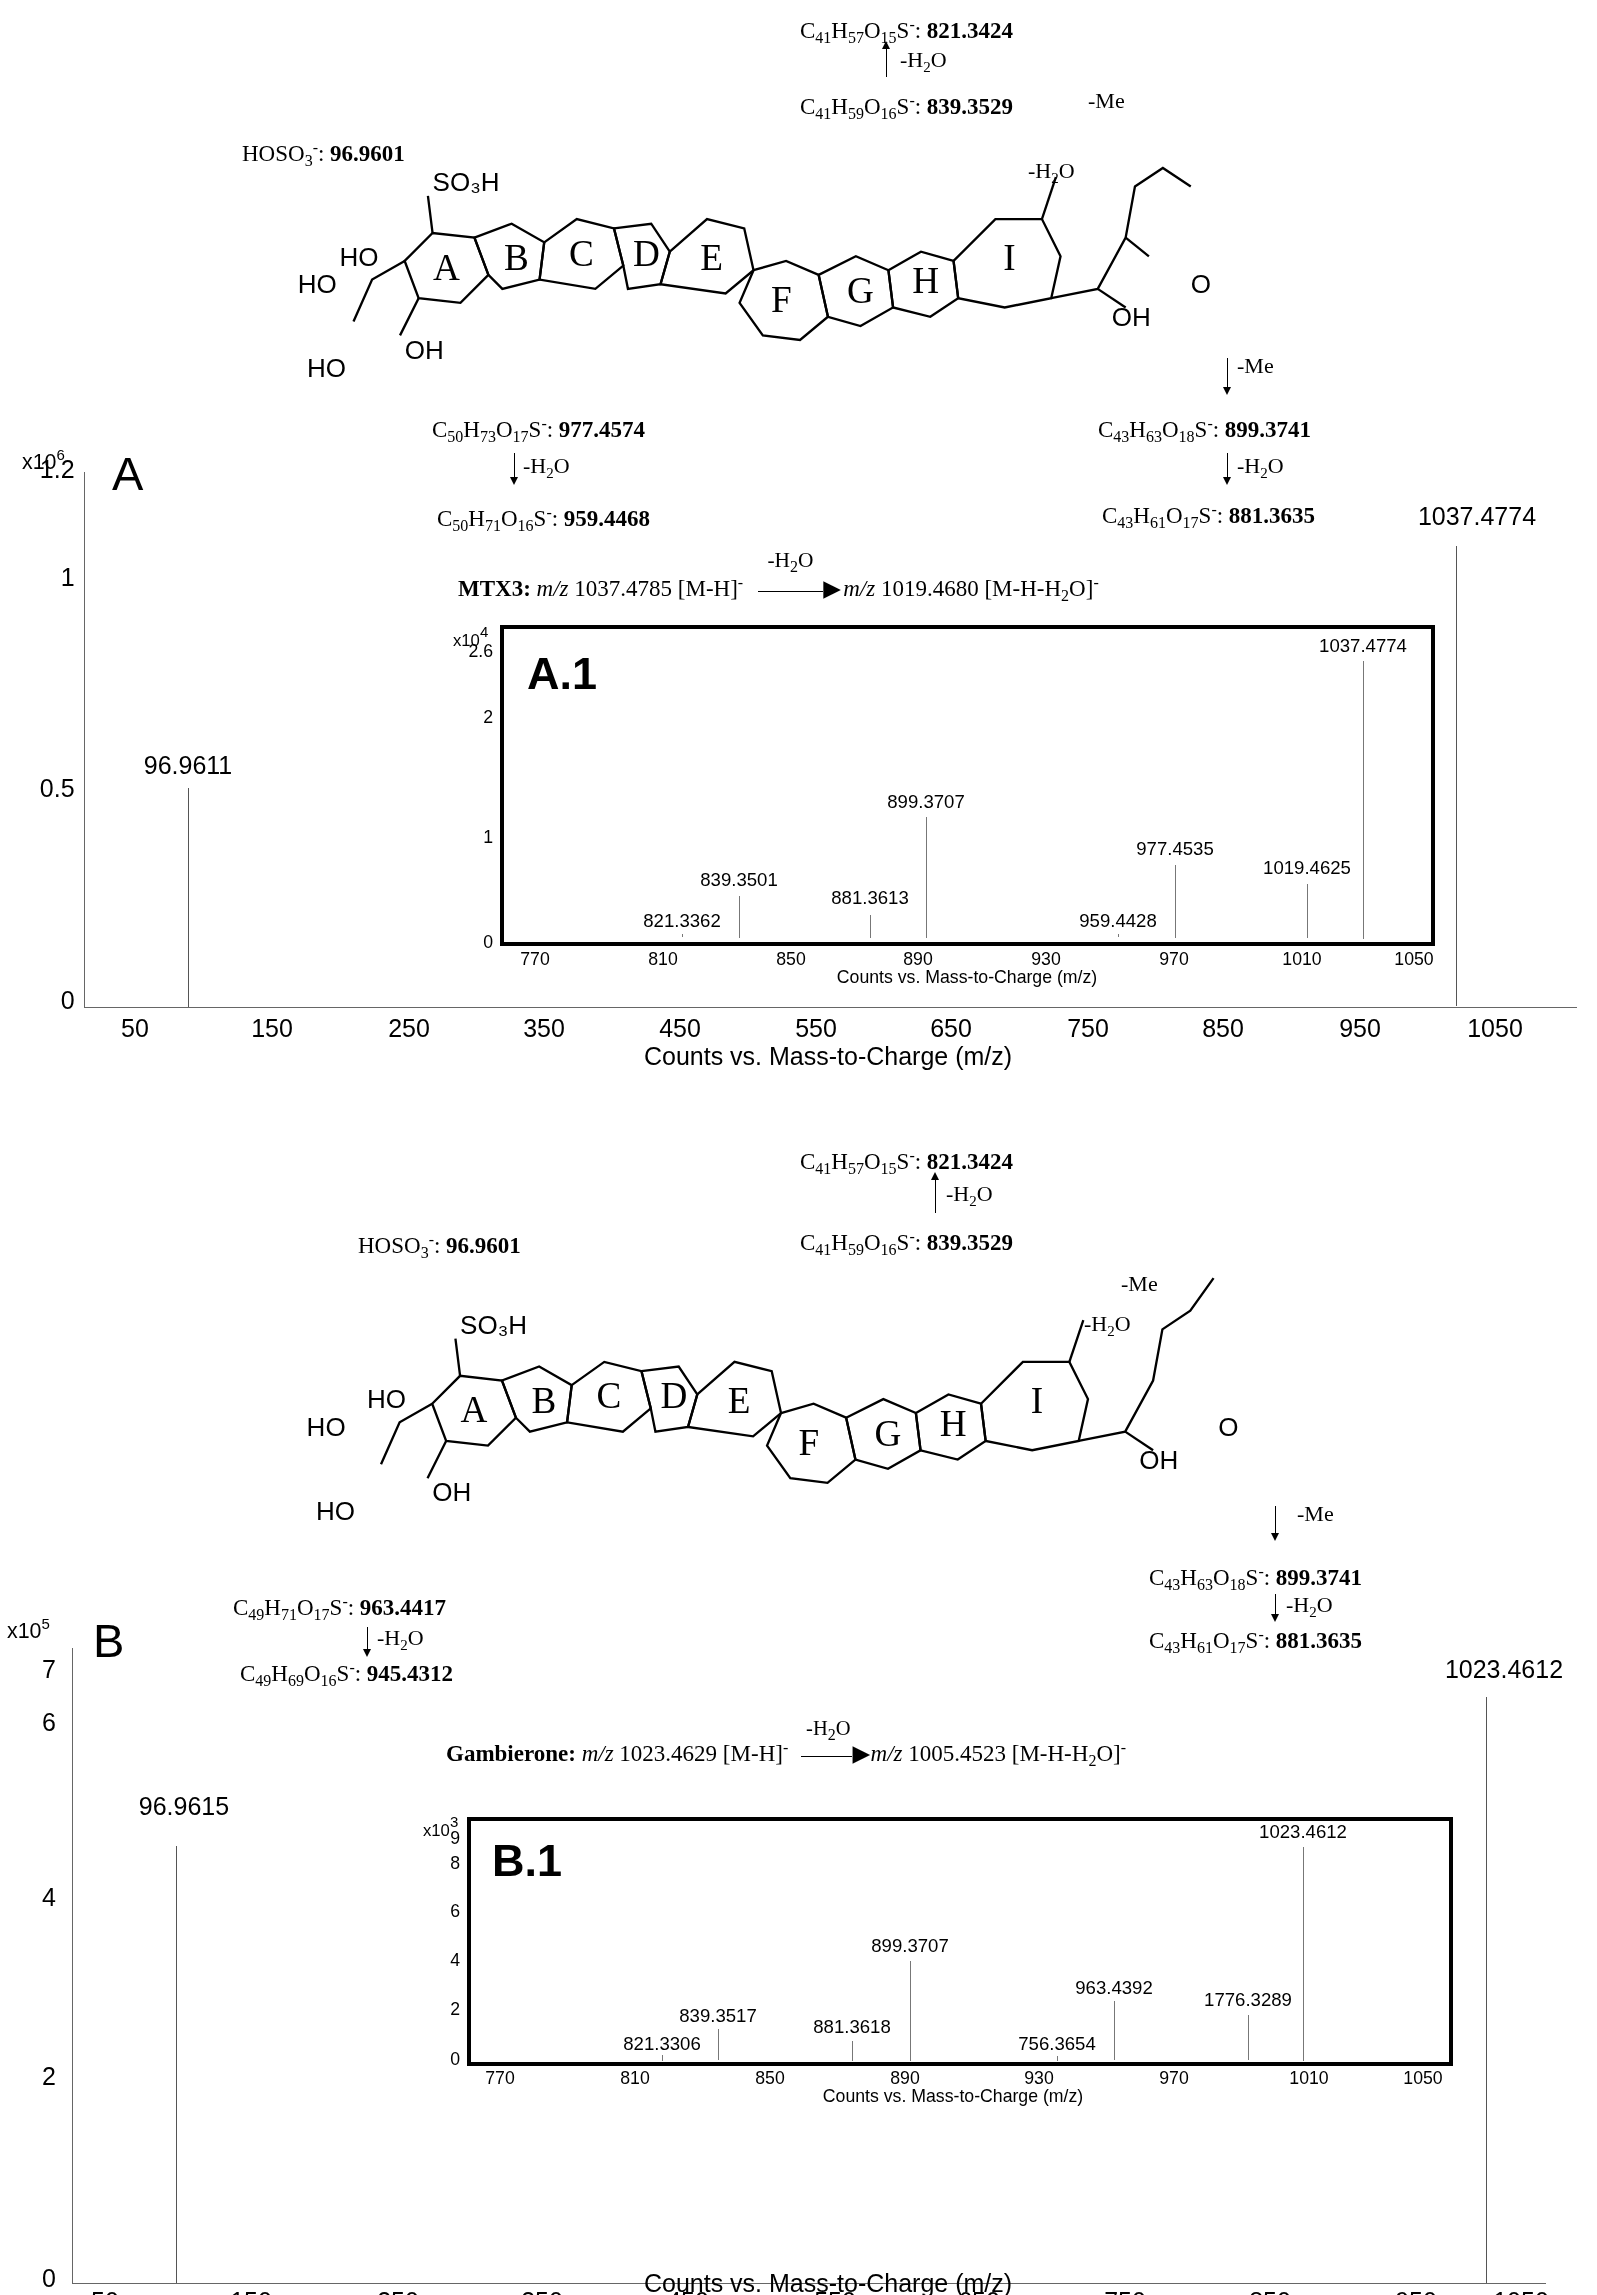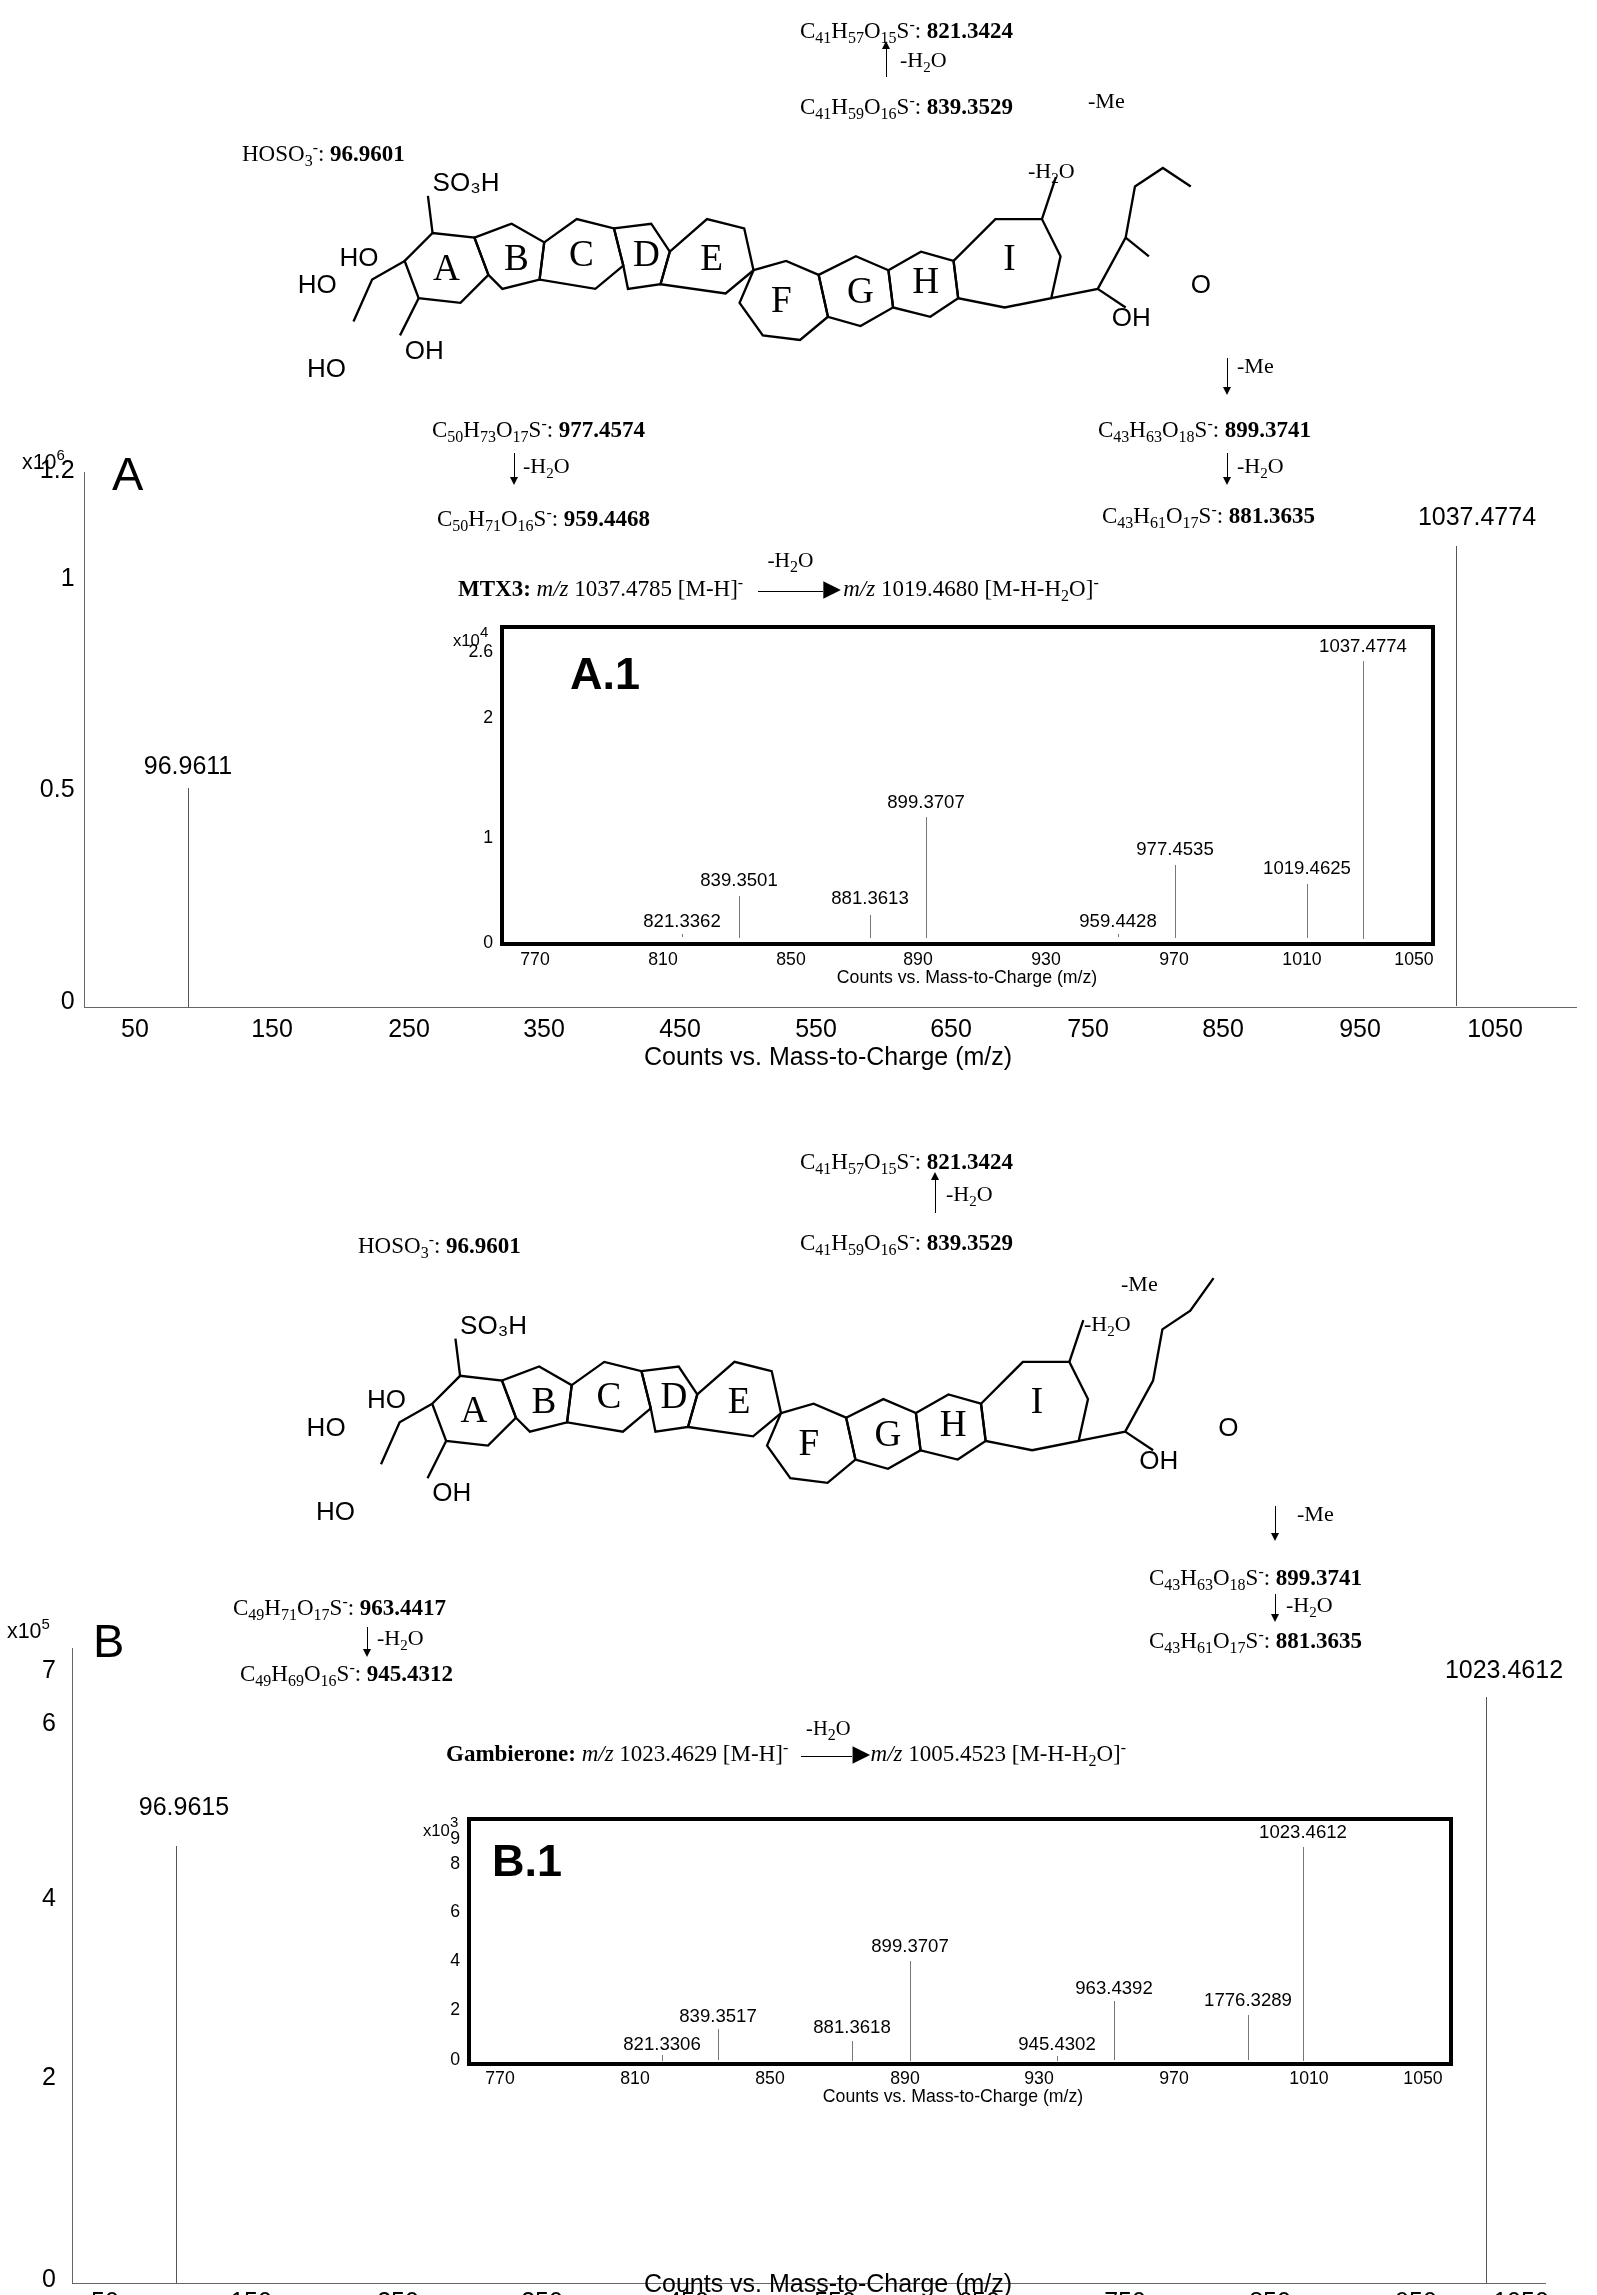--- a/index.html
+++ b/index.html
@@ -133,21 +133,21 @@
   <div class="peak-label" style="left:188px;top:751px;">96.9611</div>
   <div class="peak" style="left:1456px;top:546px;height:460px;"></div>
   <div class="peak-label" style="left:1477px;top:502px;">1037.4774</div>
 
   <div class="axis-exp" style="left:453px;top:623px;font-size:16.7px;">x10<sup>4</sup></div>
   <div class="inset-ytick" style="left:465px;top:641px;">2.6</div>
   <div class="inset-ytick" style="left:465px;top:707px;">2</div>
   <div class="inset-ytick" style="left:465px;top:827px;">1</div>
   <div class="inset-ytick" style="left:465px;top:932px;">0</div>
   <div class="inset" style="left:500px;top:625px;width:935px;height:321px;">
-    <div class="ilabel" style="left:23px;top:18.6px;margin-left:43px;">A.1</div>
+    <div class="ilabel" style="left:23px;top:18.6px;">A.1</div>
     <div class="ipeak" style="left:178px;top:305px;height:2.8px;"></div>
     <div class="ipeak-label" style="left:178px;top:281px;">821.3362</div>
     <div class="ipeak" style="left:235px;top:267px;height:42px;"></div>
     <div class="ipeak-label" style="left:235px;top:240px;">839.3501</div>
     <div class="ipeak" style="left:366px;top:286px;height:23px;"></div>
     <div class="ipeak-label" style="left:366px;top:258px;">881.3613</div>
     <div class="ipeak" style="left:422px;top:188px;height:121px;"></div>
     <div class="ipeak-label" style="left:422px;top:162px;">899.3707</div>
     <div class="ipeak" style="left:614px;top:305px;height:2.8px;"></div>
     <div class="ipeak-label" style="left:614px;top:281px;">959.4428</div>
@@ -273,21 +273,21 @@
     <div class="ilabel" style="left:21px;top:14px;">B.1</div>
     <div class="ipeak" style="left:191px;top:234px;height:5.6px;"></div>
     <div class="ipeak-label" style="left:191px;top:212px;">821.3306</div>
     <div class="ipeak" style="left:247px;top:208px;height:31px;"></div>
     <div class="ipeak-label" style="left:247px;top:184px;">839.3517</div>
     <div class="ipeak" style="left:381px;top:220px;height:20px;"></div>
     <div class="ipeak-label" style="left:381px;top:195px;text-align:right;">881.3618</div>
     <div class="ipeak" style="left:439px;top:140px;height:100px;"></div>
     <div class="ipeak-label" style="left:439px;top:114px;">899.3707</div>
     <div class="ipeak" style="left:586px;top:235px;height:4.7px;"></div>
-    <div class="ipeak-label" style="left:586px;top:212px;">945.4302</div>
+    <div class="ipeak-label" style="left:586px;top:212px;">756.3654</div>
     <div class="ipeak" style="left:643px;top:180px;height:59px;"></div>
     <div class="ipeak-label" style="left:643px;top:156px;">963.4392</div>
     <div class="ipeak" style="left:777px;top:194px;height:45px;"></div>
     <div class="ipeak-label" style="left:777px;top:168px;">1776.3289</div>
     <div class="ipeak" style="left:832px;top:25.6px;height:214px;"></div>
     <div class="ipeak-label" style="left:832px;top:0px;">1023.4612</div>
   </div>
   <div class="inset-xtick" style="left:500px;top:920px;">770</div>
   <div class="inset-xtick" style="left:635px;top:920px;">810</div>
   <div class="inset-xtick" style="left:770px;top:920px;">850</div>

